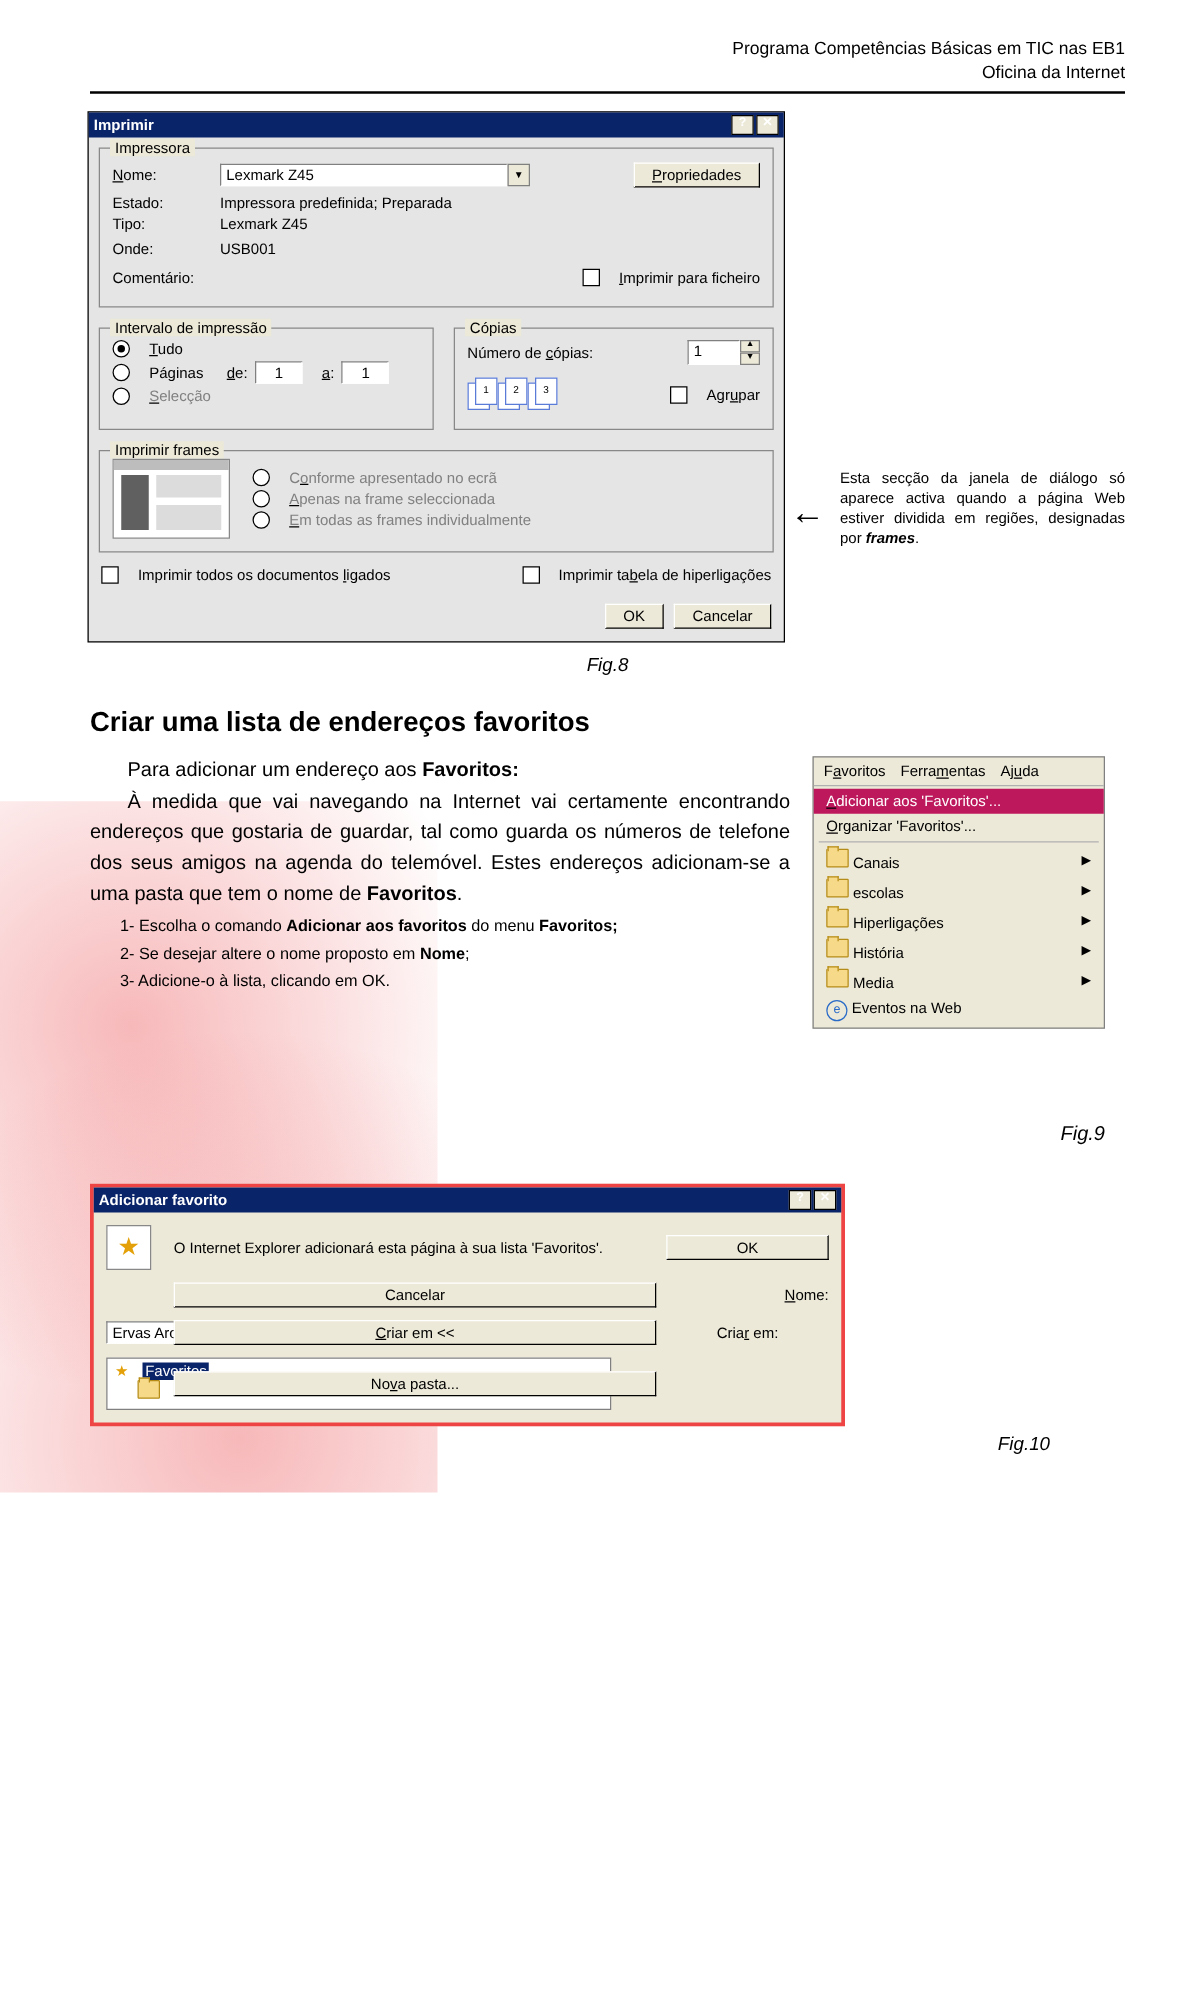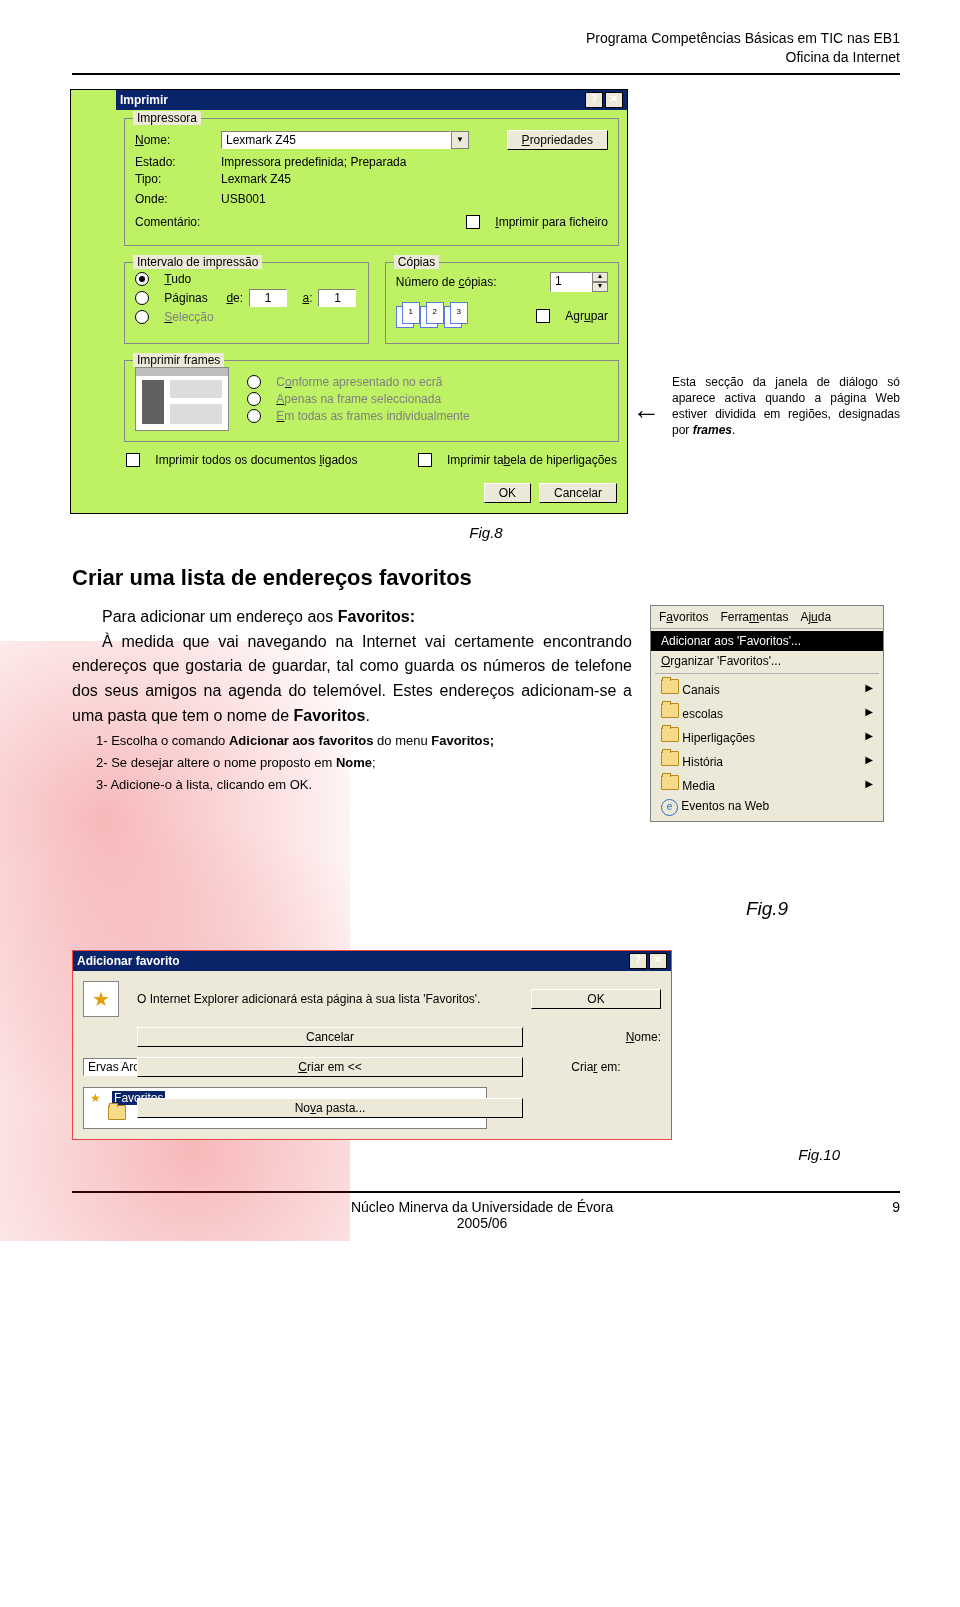--- a/index.html
+++ b/index.html
@@ -32,25 +32,24 @@
                 radial-gradient(circle at 55% 85%, rgba(229,21,26,.30), rgba(229,21,26,0) 60%);
     pointer-events: none;
     z-index: 0;
   }
 
   
   .win {
     position: relative; z-index: 1;
     width: 590px;
     border: 1px solid #000;
-    background: #bef264;
+    background: #e5e5e5;
     font-family: "MS Sans Serif", Tahoma, sans-serif;
     font-size: 12px;
     margin-left: -2px;
-    padding-left: 45px;
   }
   .titlebar {
     display: flex; justify-content: space-between; align-items: center;
     background: #0a246a; color: #fff;
     padding: 2px 4px; font-weight: bold;
   }
   .tb-btns { display: flex; gap: 2px; }
   .tb-btn { width:16px; height:14px; background:#ece9d8; border:1px solid #000; font-size:10px; text-align:center; line-height:12px; }
   .fieldset {
     border: 1px solid #888; margin: 8px; padding: 6px 10px 10px 10px; position: relative;
@@ -101,33 +100,33 @@
 
   .two-col { display:flex; gap: 18px; align-items:flex-start; position:relative; z-index:1; }
 
   
   .menu {
     width: 232px; background:#ece9d8; border:1px solid #808080; font-family: Tahoma, sans-serif; font-size: 12px;
   }
   .menubar { display:flex; gap:12px; padding: 4px 8px; border-bottom:1px solid #b0b0b0; }
   .dd { padding: 2px 0; }
   .dd-item { display:flex; justify-content:space-between; align-items:center; padding: 3px 10px; gap:8px; }
-  .dd-item.sel { background:#000000; color:#fff; }
+  .dd-item.sel { background:#be185d; color:#fff; }
   .dd-sep { border-top:1px solid #b0b0b0; margin:2px 4px; }
   .fld { display:inline-block; width:16px; height:13px; background:#f6da8a; border:1px solid #b58c18; border-radius:1px; position:relative; }
   .fld::before{content:""; position:absolute; top:-3px; left:0; width:7px; height:3px; background:#f6da8a; border:1px solid #b58c18; border-bottom:none;}
   .ie-icon { display:inline-block; width:15px; height:15px; border:1px solid #2a6bc7; border-radius:50%; position:relative; color:#2a6bc7; font-size:10px; line-height:13px; text-align:center; }
   .arrow { font-size:10px; }
 
-  .fig9 { font-style: italic; font-size:19px; margin-top: 76px; text-align:center; }
+  .fig9 { font-style: italic; font-size:16px; margin-top: 76px; text-align:right; }
 
   
   .fav-dlg {
     position:relative; z-index:1;
-    width: 598px; background:#ece9d8; border:1px solid #ef4444; font-family: Tahoma, sans-serif; font-size:12px;
+    width: 598px; background:#ece9d8; border:3px solid #ef4444; font-family: Tahoma, sans-serif; font-size:12px;
     margin-top: 30px;
   }
   .fav-body { padding: 10px; }
   .fav-grid { display:grid; grid-template-columns: 46px 1fr 130px; gap:10px 8px; align-items:center; }
   .star { width:34px; height:34px; border:1px solid #888; display:flex; align-items:center; justify-content:center; font-size:20px; color:#e3a008; background:#fff;}
   .fav-row { display:flex; align-items:center; gap:8px; }
   .wide-in { width: 330px; }
   .tree { background:#fff; border:1px solid #808080; width: 390px; height: 34px; padding:3px 6px; font-size:12px;}
   .tree .tline { display:flex; align-items:center; gap:4px; }
   .tree .sel { background:#0a246a; color:#fff; padding:0 2px; }
@@ -358,20 +357,13 @@
           <div class="tline"><span style="color:#e3a008">★</span>&nbsp;<span class="sel">Favoritos</span></div>
           <div class="tline" style="margin-left:18px"><span class="fld"></span>&nbsp;<span>Canais</span></div>
         </div>
         <button class="btn">No<span class="uline">v</span>a pasta...</button>
       </div>
     </div>
   </div>
 
   <div class="fig10">Fig.10</div>
 
-  <div class="footer">
-    <span></span>
-    <span class="center">
-      <span>Núcleo Minerva da Universidade de Évora</span><br><span>2005/06</span>
-    </span>
-    <span>9</span>
-  </div>
 </div>
 
 </body></html>

